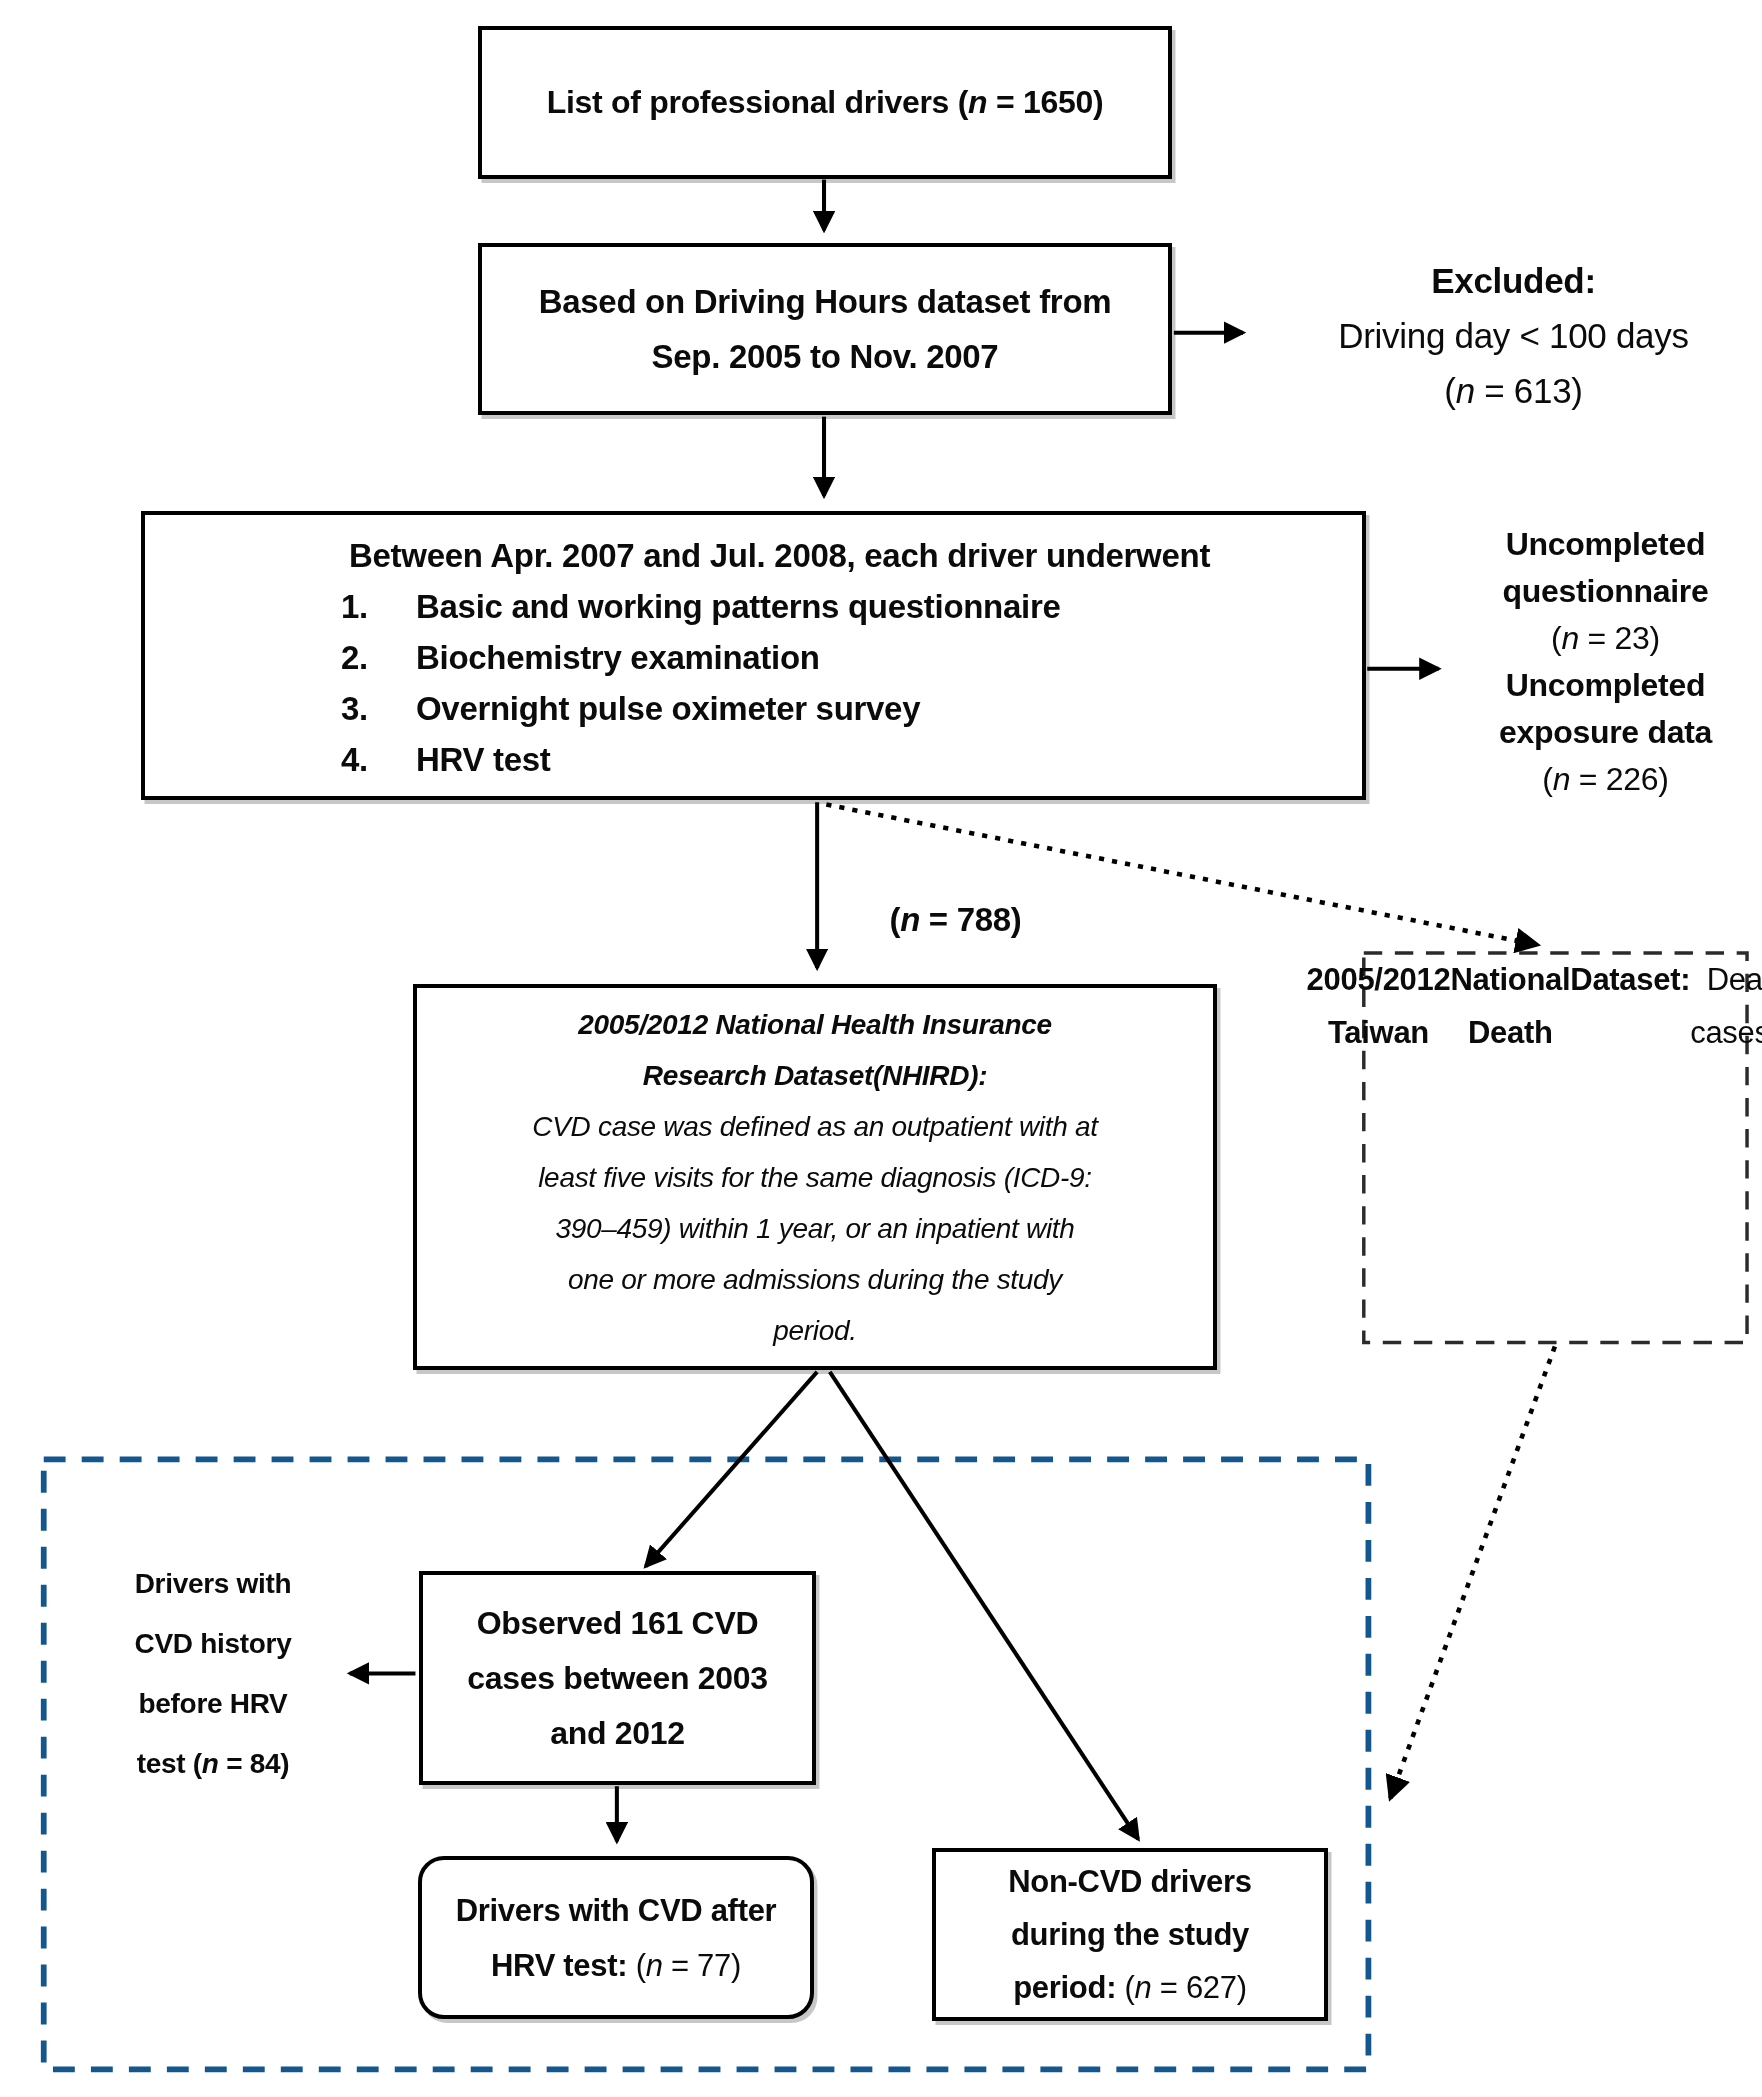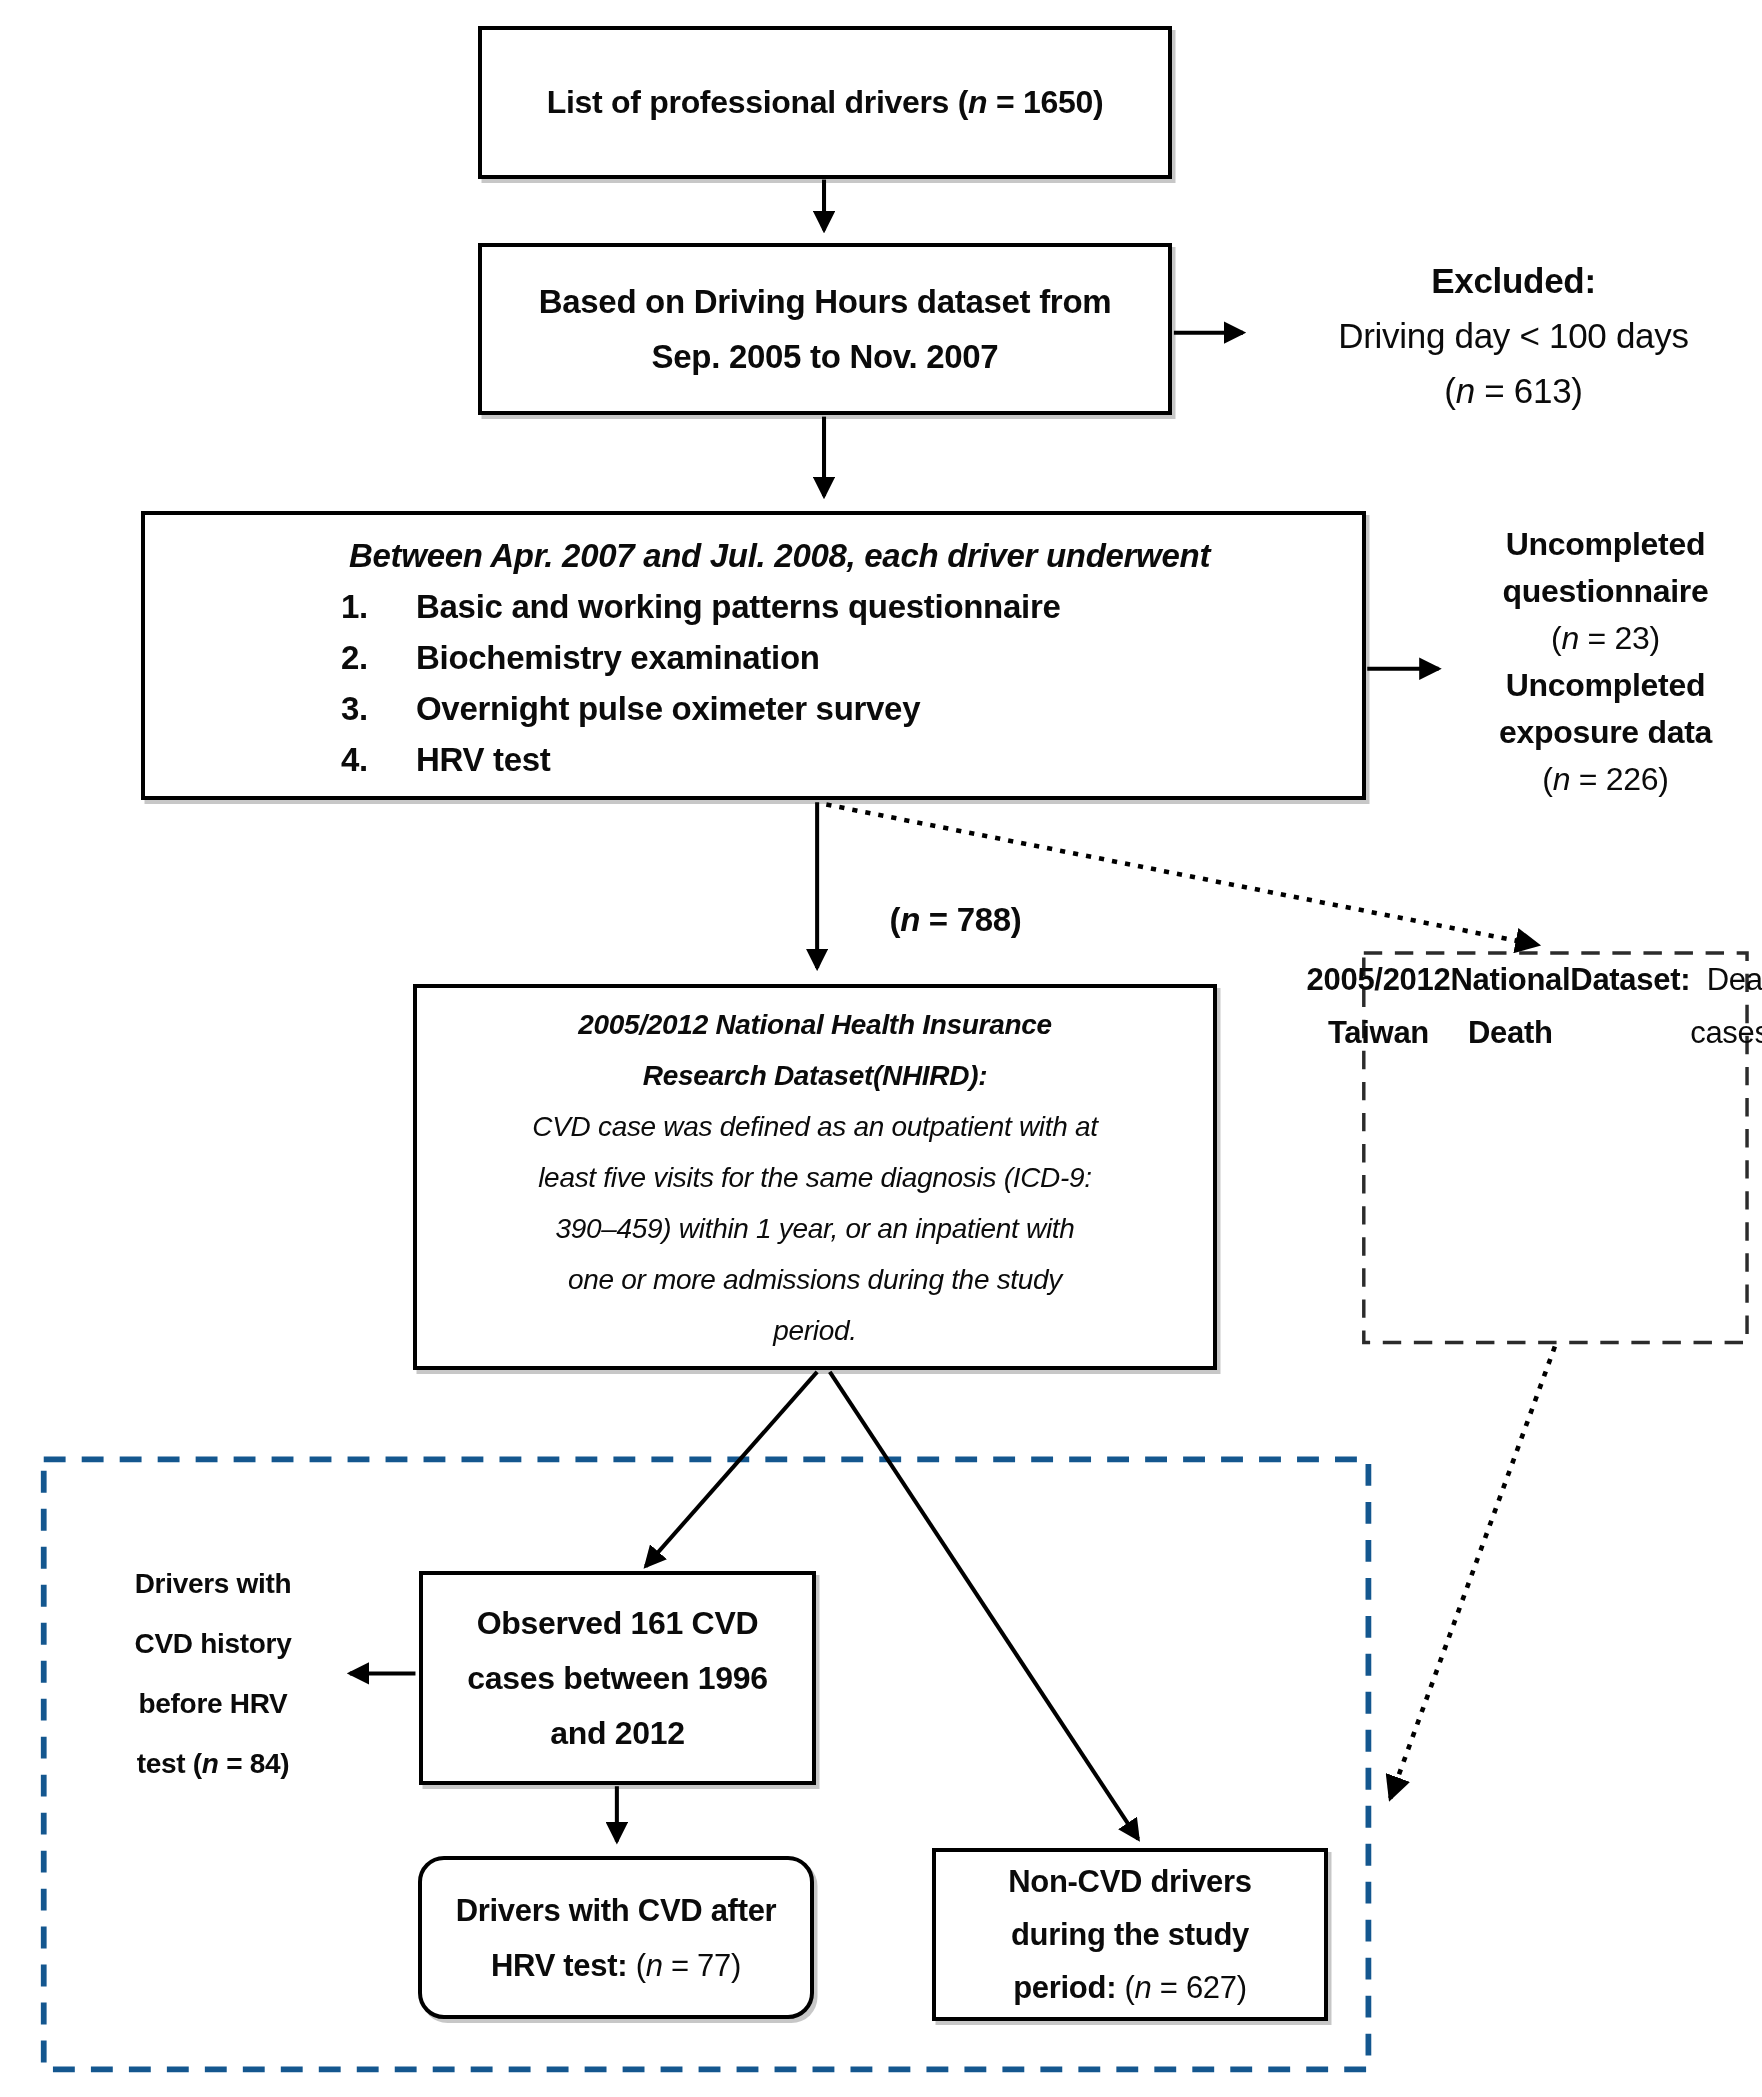--- a/index.html
+++ b/index.html
@@ -17,21 +17,21 @@
     box-sizing:border-box;
   }
   .txt-block{position:absolute;z-index:2;text-align:center;font-weight:bold;}
   .reg{font-weight:normal;}
   
   #box1{left:478px;top:26px;width:694px;height:153px;font-size:32px;}
   #box2{left:478px;top:243px;width:694px;height:172px;font-size:33px;line-height:55px;}
   #box3{left:141px;top:511px;width:1225px;height:289px;font-size:33px;line-height:51px;
         align-items:flex-start;justify-content:flex-start;text-align:left;
         padding:15px 11.5px 0 196px;}
-  #box3 .b3head{margin-left:8px;font-style:italic;}
+  #box3 .b3head{margin-left:8px;}
   .b3num{display:inline-block;width:75px;}
   #nhird{left:413px;top:984px;width:804px;height:386px;font-size:28px;line-height:51px;font-weight:normal;font-style:italic;}
   #nhird .ttl{font-weight:bold;}
   #observed{left:419px;top:1571px;width:397px;height:214px;font-size:32px;line-height:55px;}
   #after{left:418px;top:1856px;width:396px;height:163px;font-size:31px;line-height:55px;border-radius:26px;}
   #noncvd{left:932px;top:1848px;width:396px;height:173px;font-size:31px;line-height:53px;}
   #registry-text{left:1364px;top:953px;width:383px;height:390px;position:absolute;z-index:2;
         display:flex;flex-direction:row;justify-content:center;text-align:center;
         font-size:31px;line-height:53px;font-weight:bold;}
   #excluded{left:1263px;top:253px;width:501px;font-size:35px;line-height:55px;}
@@ -87,21 +87,21 @@
 
   <div id="registry-text">
     <div>2005/2012 Taiwan</div>
     <div>National Death</div>
     <div>Dataset:</div>
     <div class="reg">Death cases=8</div>
   </div>
 
   <div class="node" id="observed">
     <div>Observed 161 CVD</div>
-    <div>cases between 1996</div>
+    <div>cases between 2003</div>
     <div>and 2012</div>
   </div>
 
   <div class="node" id="after">
     <div>Drivers with CVD after</div>
     <div>
       <span>HRV test:</span>
       <span class="reg">(<i>n</i> = 77)</span>
     </div>
   </div>

